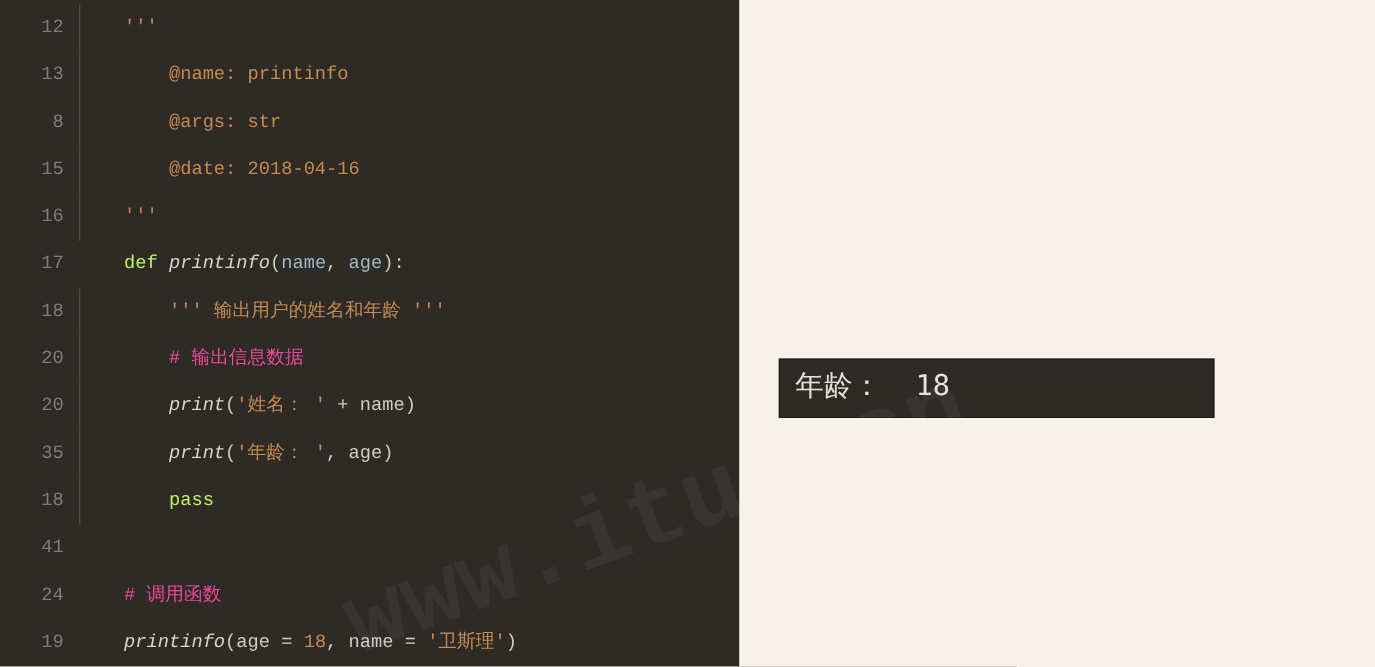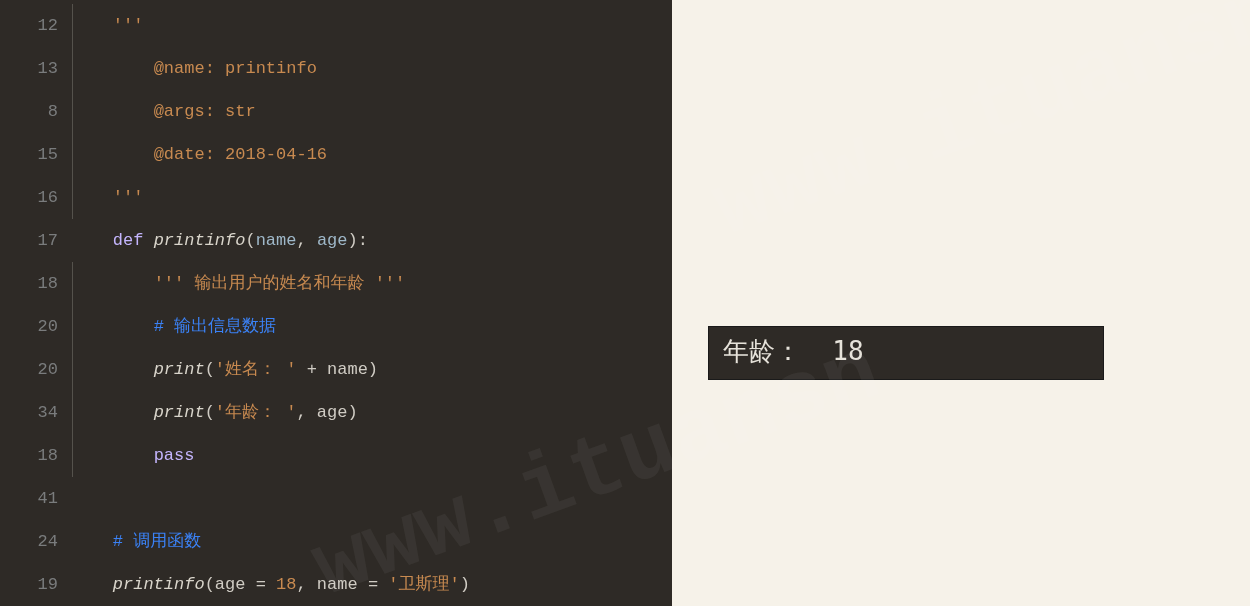--- a/index.html
+++ b/index.html
@@ -54,22 +54,22 @@
     content: "";
     position: absolute;
     left: 0;
     top: 0;
     height: 100%;
     border-left: 1px solid #55524c;
   }
 
   
   .tk-str   { color: #c88a50; }   
-  .tk-com   { color: #3b82f6; }   
-  .tk-key   { color: #c4b5fd; }   
+  .tk-com   { color: #ec4899; }   
+  .tk-key   { color: #bef264; }   
   .tk-fn    { color: #d9d5cb; font-style: italic; }   
   .tk-param { color: #9fb8c9; }   
   .tk-punc  { color: #d0ccc4; }
   .tk-num   { color: #c88a50; }
 
   .output-panel {
     position: absolute;
     left: 708px;
     top: 326px;
     width: 396px;
@@ -108,21 +108,21 @@
   <div class="gutter" id="gutter">
       <div>12</div>
       <div>13</div>
       <div>8</div>
       <div>15</div>
       <div>16</div>
       <div>17</div>
       <div>18</div>
       <div>20</div>
       <div>20</div>
-      <div>34</div>
+      <div>35</div>
       <div>18</div>
       <div>41</div>
       <div>24</div>
       <div>19</div>
     </div>
   <div class="code" id="code"><div class="code-line guide">    <span class="tk-str">'''</span></div><div class="code-line guide">        <span class="tk-str">@name: printinfo</span></div><div class="code-line guide">        <span class="tk-str">@args: str</span></div><div class="code-line guide">        <span class="tk-str">@date: 2018-04-16</span></div><div class="code-line guide">    <span class="tk-str">'''</span></div><div class="code-line">    <span class="tk-key">def </span><span class="tk-fn">printinfo</span><span class="tk-punc">(</span><span class="tk-param">name</span><span class="tk-punc">, </span><span class="tk-param">age</span><span class="tk-punc">):</span></div><div class="code-line guide">        <span class="tk-str">''' 输出用户的姓名和年龄 '''</span></div><div class="code-line guide">        <span class="tk-com"># 输出信息数据</span></div><div class="code-line guide">        <span class="tk-fn">print</span><span class="tk-punc">(</span><span class="tk-str">'姓名： '</span><span class="tk-punc"> + name)</span></div><div class="code-line guide">        <span class="tk-fn">print</span><span class="tk-punc">(</span><span class="tk-str">'年龄： '</span><span class="tk-punc">, age)</span></div><div class="code-line guide">        <span class="tk-key">pass</span></div><div class="code-line"></div><div class="code-line">    <span class="tk-com"># 调用函数</span></div><div class="code-line">    <span class="tk-fn">printinfo</span><span class="tk-punc">(age = </span><span class="tk-num">18</span><span class="tk-punc">, name = </span><span class="tk-str">'卫斯理'</span><span class="tk-punc">)</span></div></div>
 </div>
 
 <div class="output-panel">
   <div class="line">年龄：  18</div>

